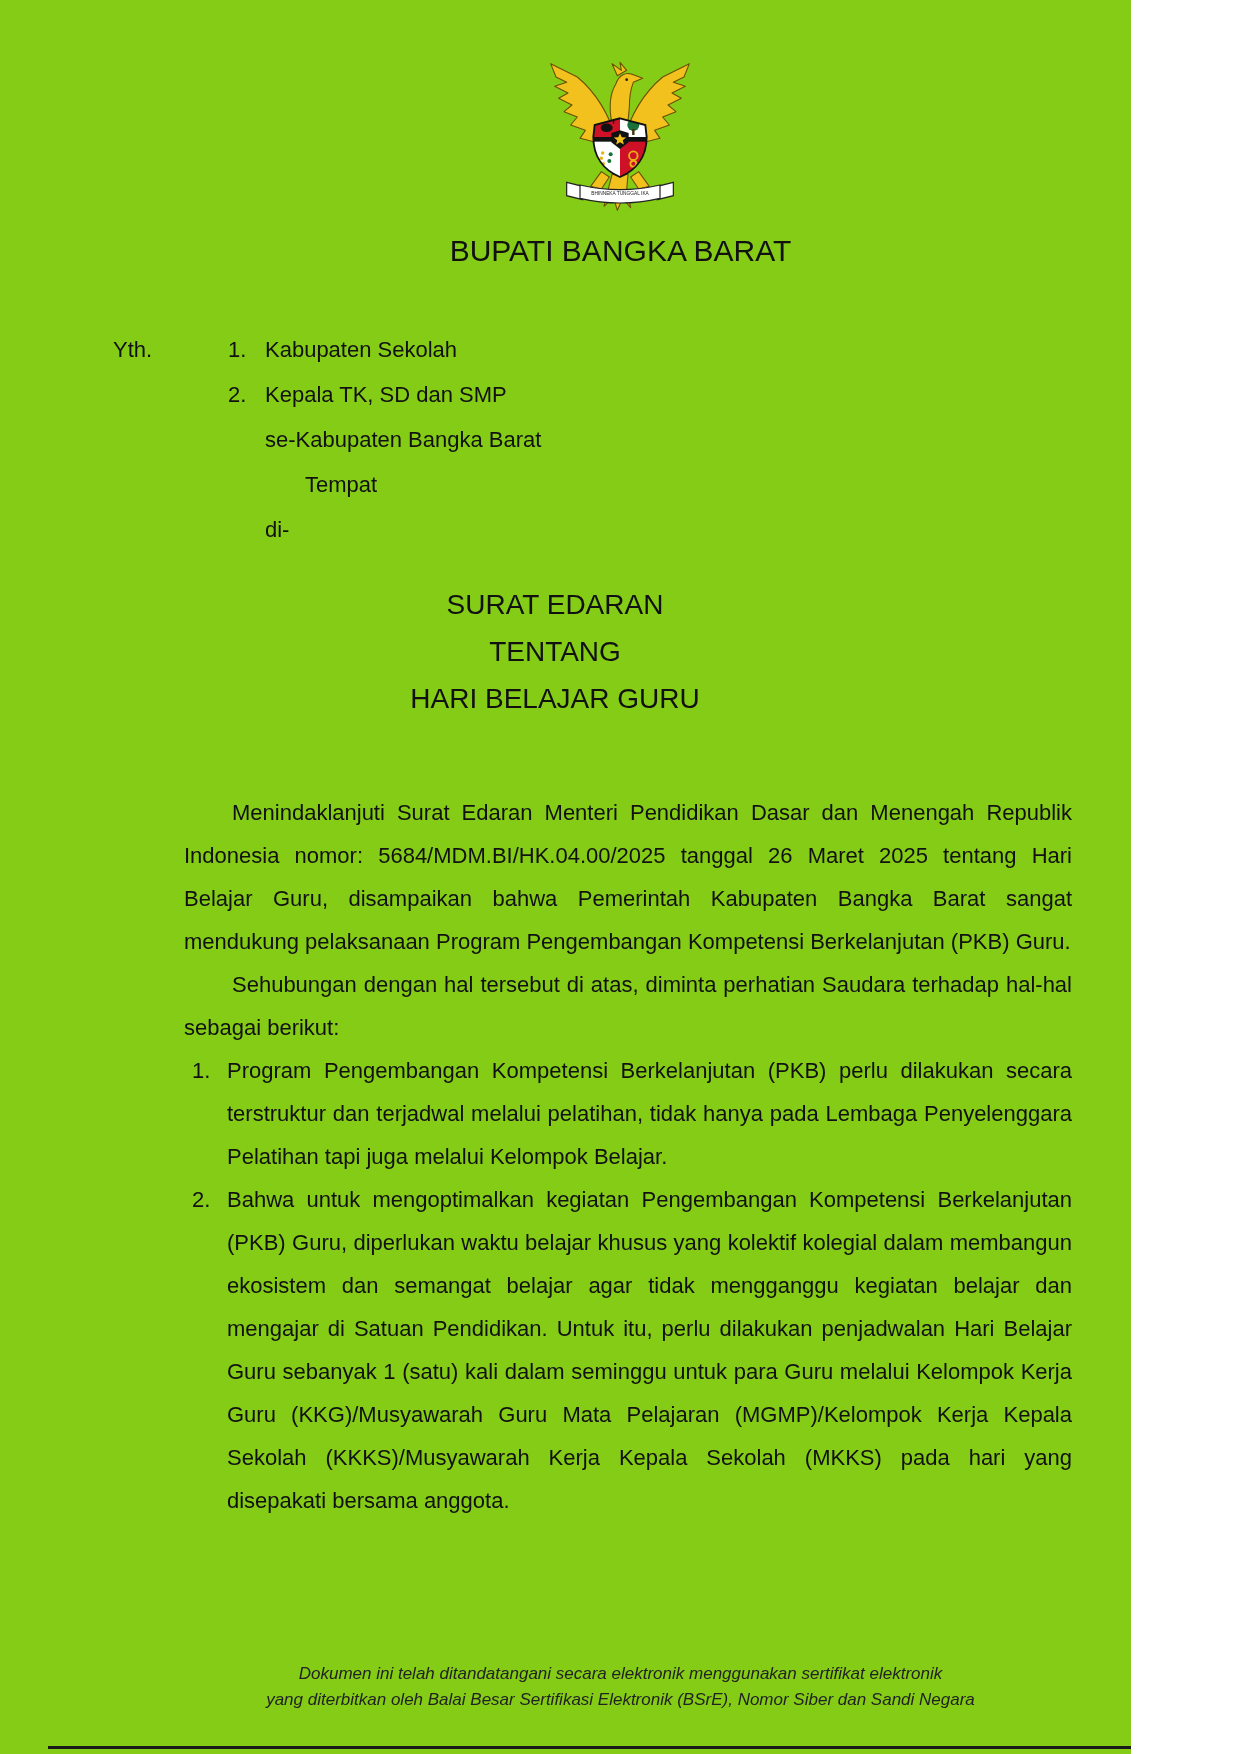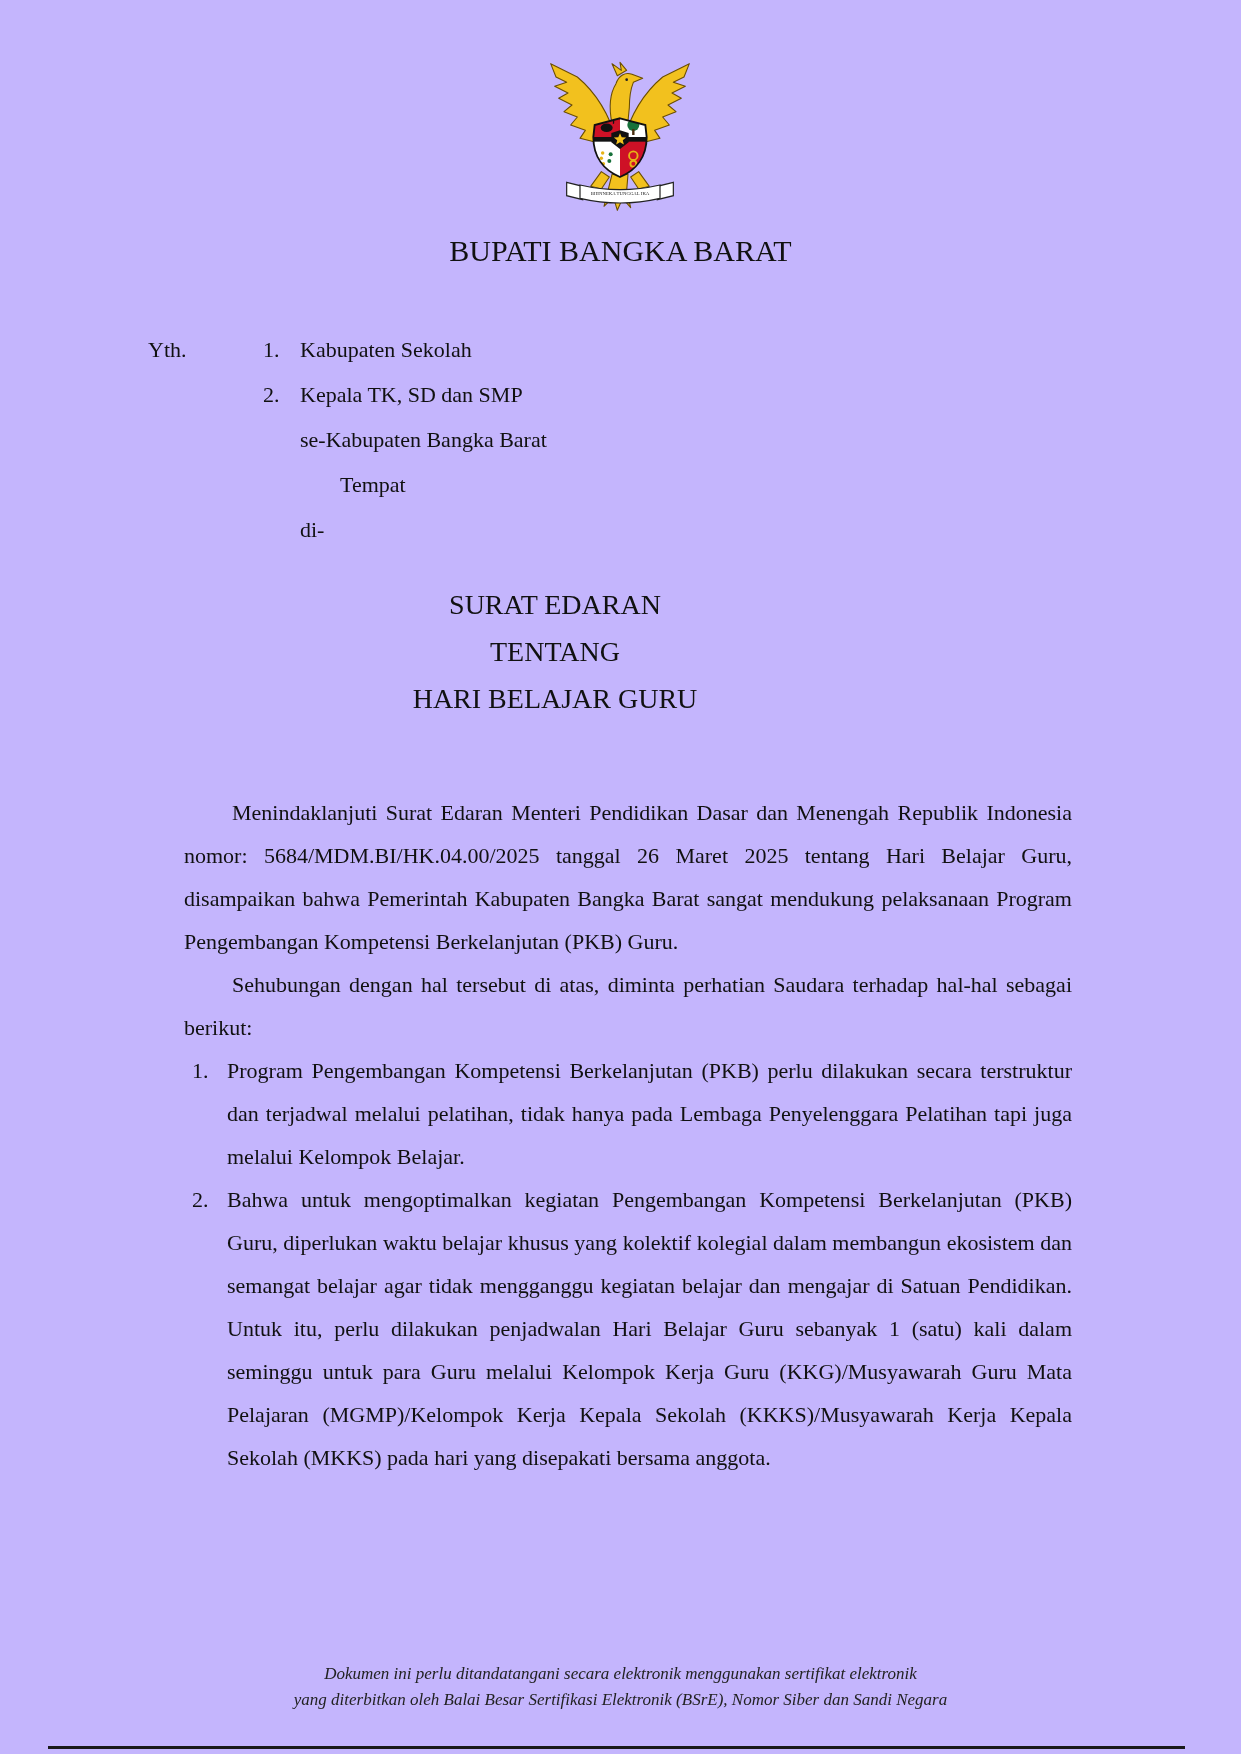--- a/index.html
+++ b/index.html
@@ -1,31 +1,31 @@
 <!DOCTYPE html>
 <html><head>
 <meta charset="utf-8">
 <style>
   html,body{margin:0;padding:0;background:#fff;}
   .page{
     position:relative;
-    width:1241px;height:1754px;
-    background:#c4b5fd;
-    font-family:Liberation Serif, serif;
+    width:1131px;height:1754px;
+    background:#84cc16;
+    font-family:Liberation Sans, sans-serif;
     color:#000;
     overflow:hidden;
   }
   .emblem{position:absolute;left:540px;top:56px;width:160px;height:162px;}
   .letterhead-title{
     position:absolute;left:0;top:233px;width:1241px;
     text-align:center;font-size:30px;line-height:36px;color:#111;
   }
   .addr-block{
     position:absolute;left:0;top:327px;width:900px;
-    font-size:22px;line-height:45px;color:#111;padding-left:35px;
+    font-size:22px;line-height:45px;color:#111;
   }
   .addr-row{position:relative;height:45px;}
   .yth{position:absolute;left:113px;top:0;}
   .addr-num{position:absolute;left:228px;top:0;}
   .addr-text{position:absolute;left:265px;top:0;white-space:nowrap;}
   .addr-text.place{left:305px;}
   .title-block{
     position:absolute;left:0;top:581px;width:1110px;
     text-align:center;font-size:28px;line-height:47px;color:#111;
   }
@@ -134,19 +134,19 @@
         <span>Program Pengembangan Kompetensi Berkelanjutan (PKB) perlu dilakukan secara terstruktur dan terjadwal melalui pelatihan, tidak hanya pada Lembaga Penyelenggara Pelatihan tapi juga melalui Kelompok Belajar.</span>
       </div>
       <div class="num-item">
         <span class="marker">2.</span>
         <span>Bahwa untuk mengoptimalkan kegiatan Pengembangan Kompetensi Berkelanjutan (PKB) Guru, diperlukan waktu belajar khusus yang kolektif kolegial dalam membangun ekosistem dan semangat belajar agar tidak mengganggu kegiatan belajar dan mengajar di Satuan Pendidikan. Untuk itu, perlu dilakukan penjadwalan Hari Belajar Guru sebanyak 1 (satu) kali dalam seminggu untuk para Guru melalui Kelompok Kerja Guru (KKG)/Musyawarah Guru Mata Pelajaran (MGMP)/Kelompok Kerja Kepala Sekolah (KKKS)/Musyawarah Kerja Kepala Sekolah (MKKS) pada hari yang disepakati bersama anggota.</span>
       </div>
     </div>
   </div>
 
   <div class="footer-note">
-    <div>Dokumen ini perlu ditandatangani secara elektronik menggunakan sertifikat elektronik</div>
+    <div>Dokumen ini telah ditandatangani secara elektronik menggunakan sertifikat elektronik</div>
     <div>yang diterbitkan oleh Balai Besar Sertifikasi Elektronik (BSrE), Nomor Siber dan Sandi Negara</div>
   </div>
 
   <div class="bottom-rule"></div>
 
 </div>
 
 </body></html>

